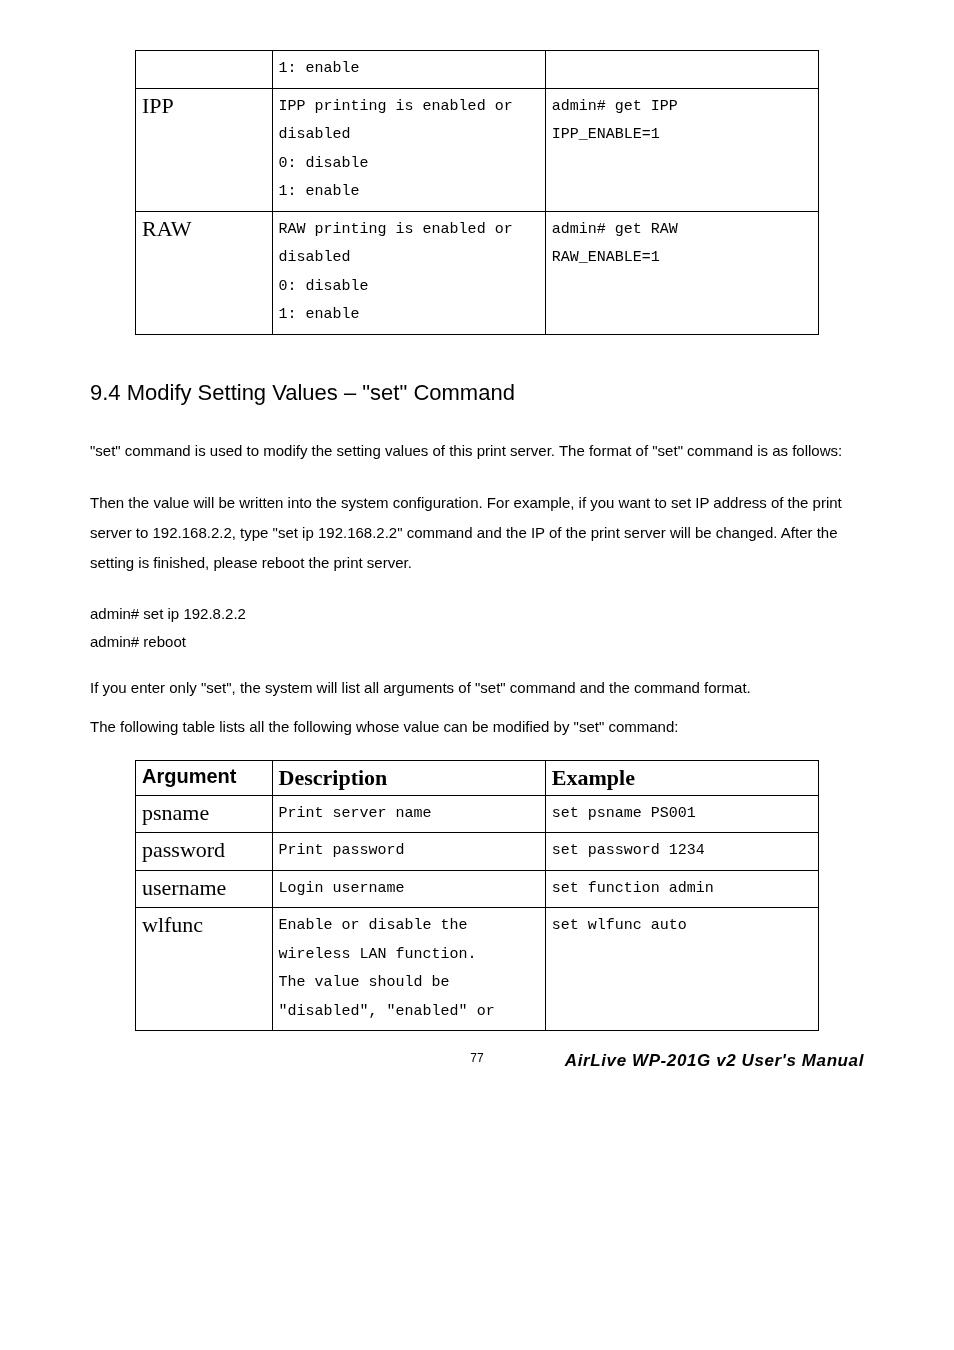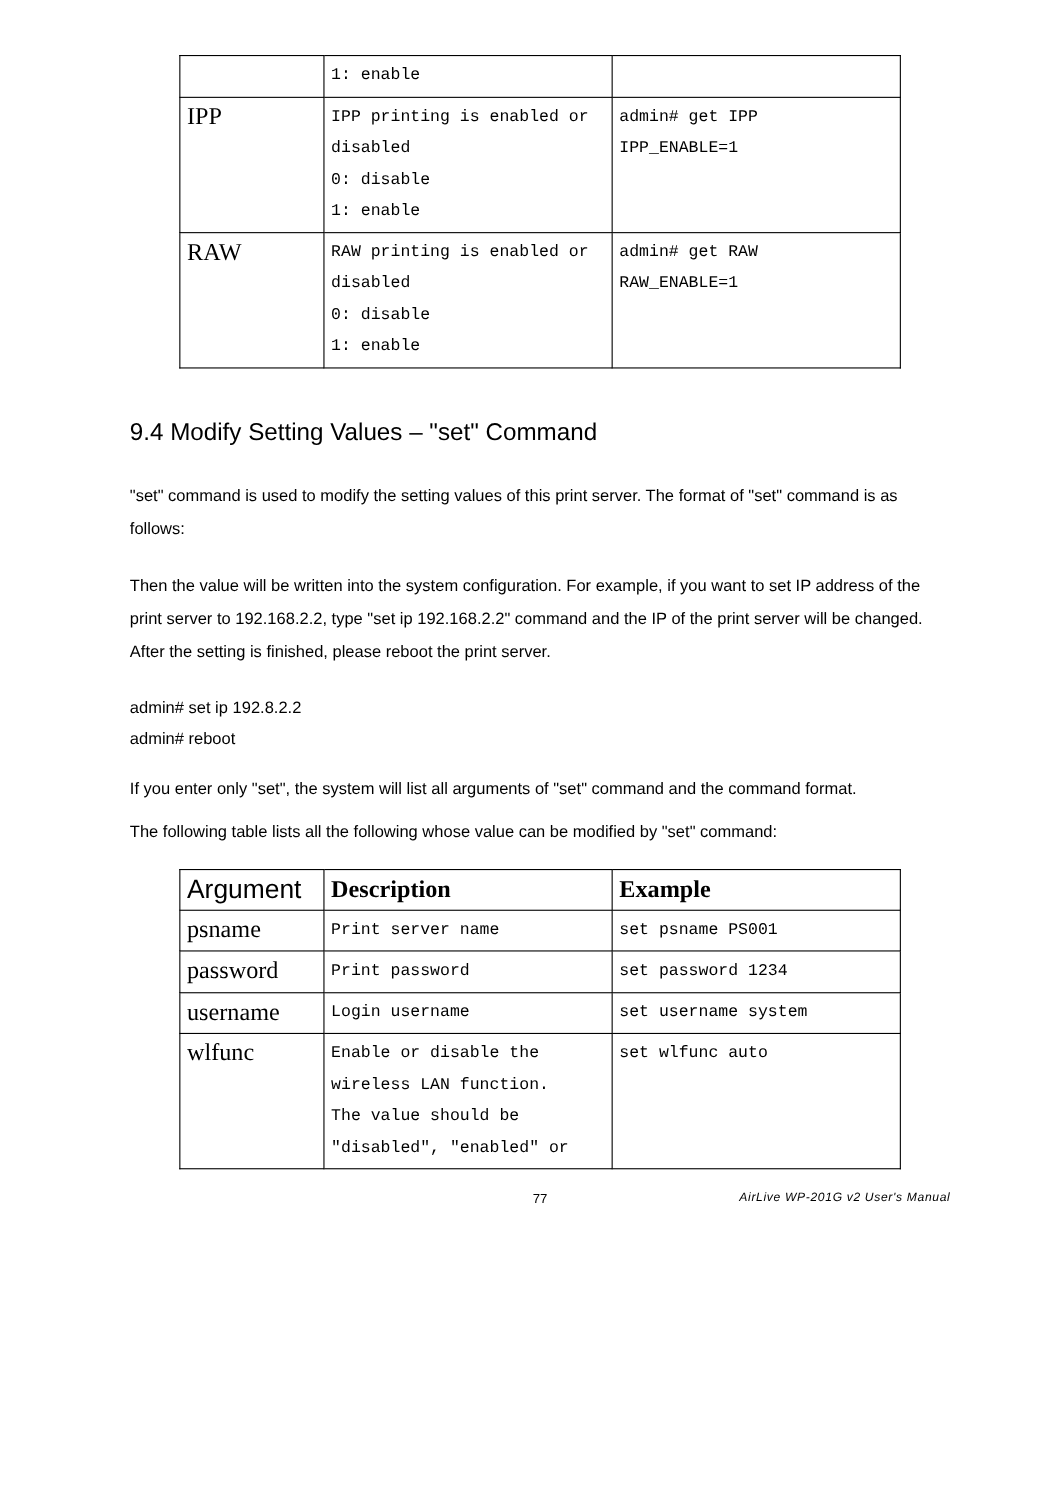--- a/index.html
+++ b/index.html
@@ -7,21 +7,20 @@
     padding: 0;
     background: #fff;
     font-family: Arial, Helvetica, sans-serif;
     font-size: 15px;
     color: #000;
     width: 954px;
   }
   .page {
     padding: 50px 90px 30px 90px;
     box-sizing: border-box;
-    margin-left: 28px;
   }
   table.data {
     border-collapse: collapse;
     width: 100%;
     margin: 0;
     table-layout: fixed;
   }
   table.data col.c1 { width: 20%; }
   table.data col.c2 { width: 40%; }
   table.data col.c3 { width: 40%; }
@@ -34,22 +33,22 @@
   .serif {
     font-family: "Times New Roman", Times, serif;
     font-size: 22px;
   }
   .mono {
     font-family: "Courier New", Courier, monospace;
     font-size: 15px;
   }
   .header-arg {
     font-family: Arial, Helvetica, sans-serif;
-    font-weight: normal;
-    font-size: 24px;
+    font-weight: bold;
+    font-size: 20px;
     padding-top: 10px;
     padding-bottom: 10px;
   }
   h2.section {
     font-family: Arial, Helvetica, sans-serif;
     font-size: 22px;
     font-weight: normal;
     margin-top: 45px;
     margin-bottom: 30px;
   }
@@ -80,23 +79,23 @@
   }
   .page-num {
     position: absolute;
     left: 50%;
     transform: translateX(-50%);
     font-size: 12px;
   }
   .manual {
     position: absolute;
     right: 0;
-    font-size: 11px;
+    font-size: 17px;
     font-style: italic;
-    font-weight: normal;
+    font-weight: bold;
     font-family: Arial, Helvetica, sans-serif;
     letter-spacing: 0.6px;
   }
   table.data td.desc-cell .line,
   table.data td.ex-cell .line,
   table.data td.arg-cell .line {
     line-height: 1.9;
   }
 </style>
 </head>
@@ -194,21 +193,21 @@
             <td class="mono ex-cell">
               <div class="line">set password 1234</div>
             </td>
           </tr>
           <tr>
             <td class="serif">username</td>
             <td class="mono desc-cell">
               <div class="line">Login username</div>
             </td>
             <td class="mono ex-cell">
-              <div class="line">set username system</div>
+              <div class="line">set function admin</div>
             </td>
           </tr>
           <tr>
             <td class="serif">wlfunc</td>
             <td class="mono desc-cell">
               <div class="line">Enable or disable the</div>
               <div class="line">wireless LAN function.</div>
               <div class="line">The value should be</div>
               <div class="line">"disabled", "enabled" or</div>
             </td>

